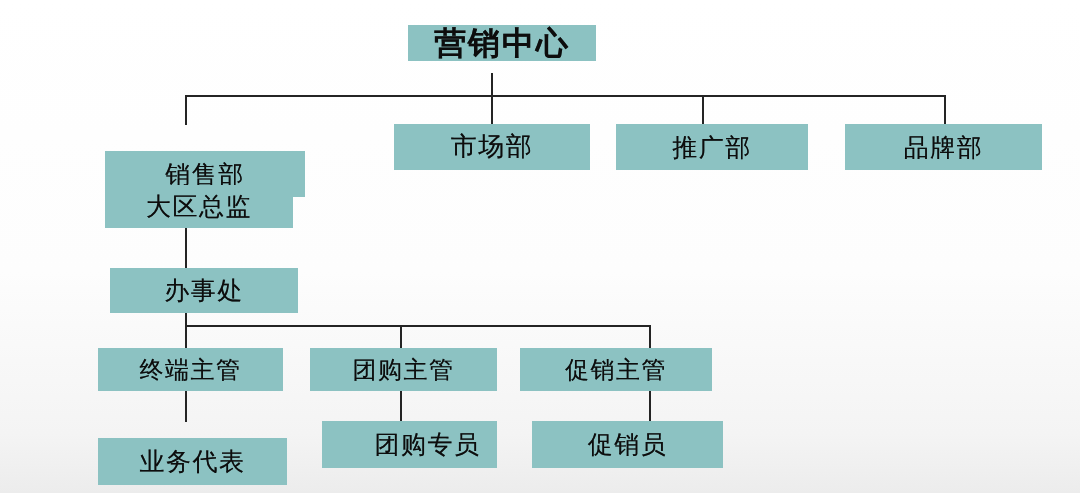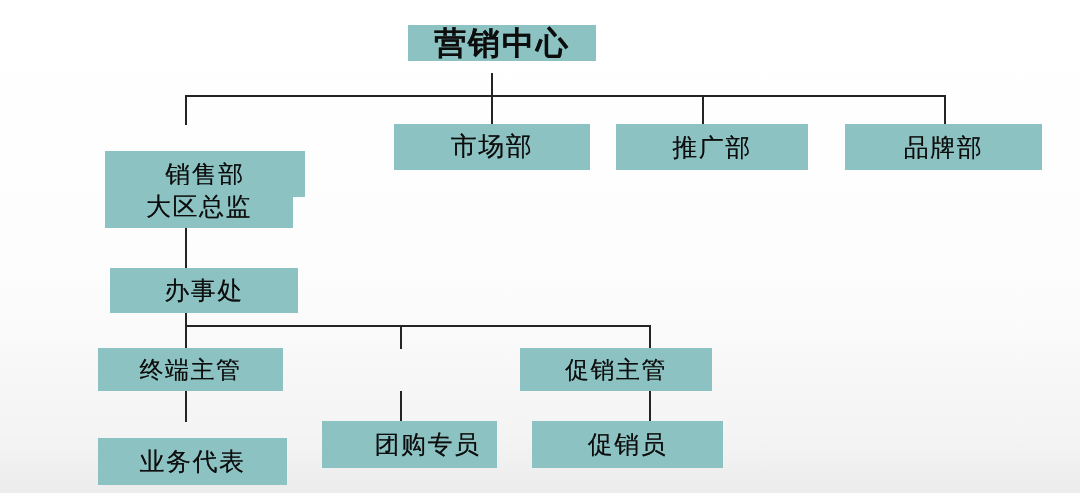--- a/index.html
+++ b/index.html
@@ -108,20 +108,23 @@
   </div>
 
   <div class="node" style="left:110px; top:268px; width:188px; height:45px; font-size:25px;">
     <span class="node-label">办事处</span>
   </div>
 
   <div class="node" style="left:98px; top:348px; width:185px; height:43px; font-size:24px;">
     <span class="node-label">终端主管</span>
   </div>
 
+  <div class="node" style="left:310px; top:348px; width:187px; height:43px; font-size:24px;">
+    <span class="node-label">团购主管</span>
+  </div>
 
   <div class="node" style="left:520px; top:348px; width:192px; height:43px; font-size:24px;">
     <span class="node-label">促销主管</span>
   </div>
 
   <div class="node" style="left:98px; top:438px; width:189px; height:47px; font-size:25px;">
     <span class="node-label">业务代表</span>
   </div>
 
   <div class="node" style="left:322px; top:421px; width:175px; height:47px; font-size:25px;padding-left:36px;">

